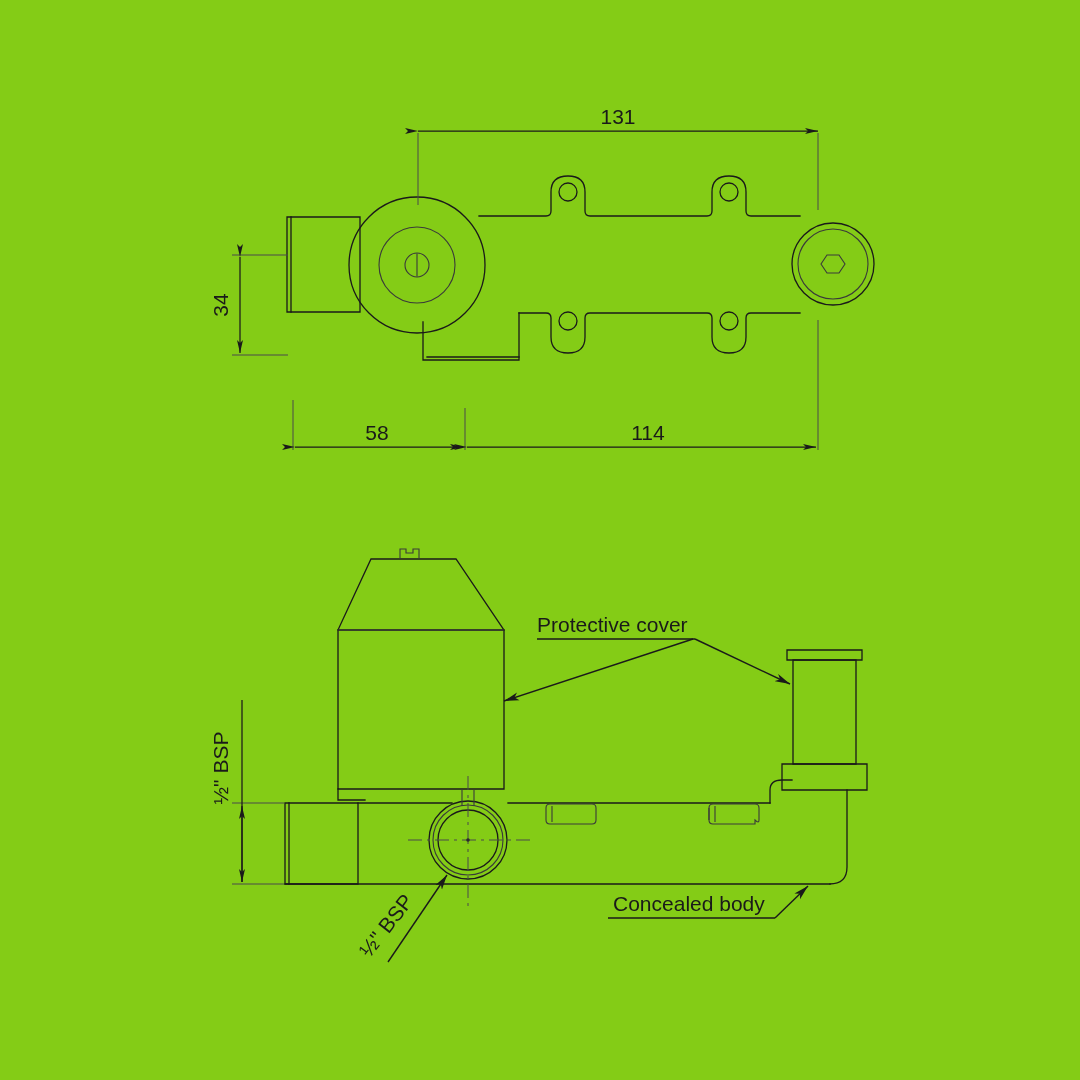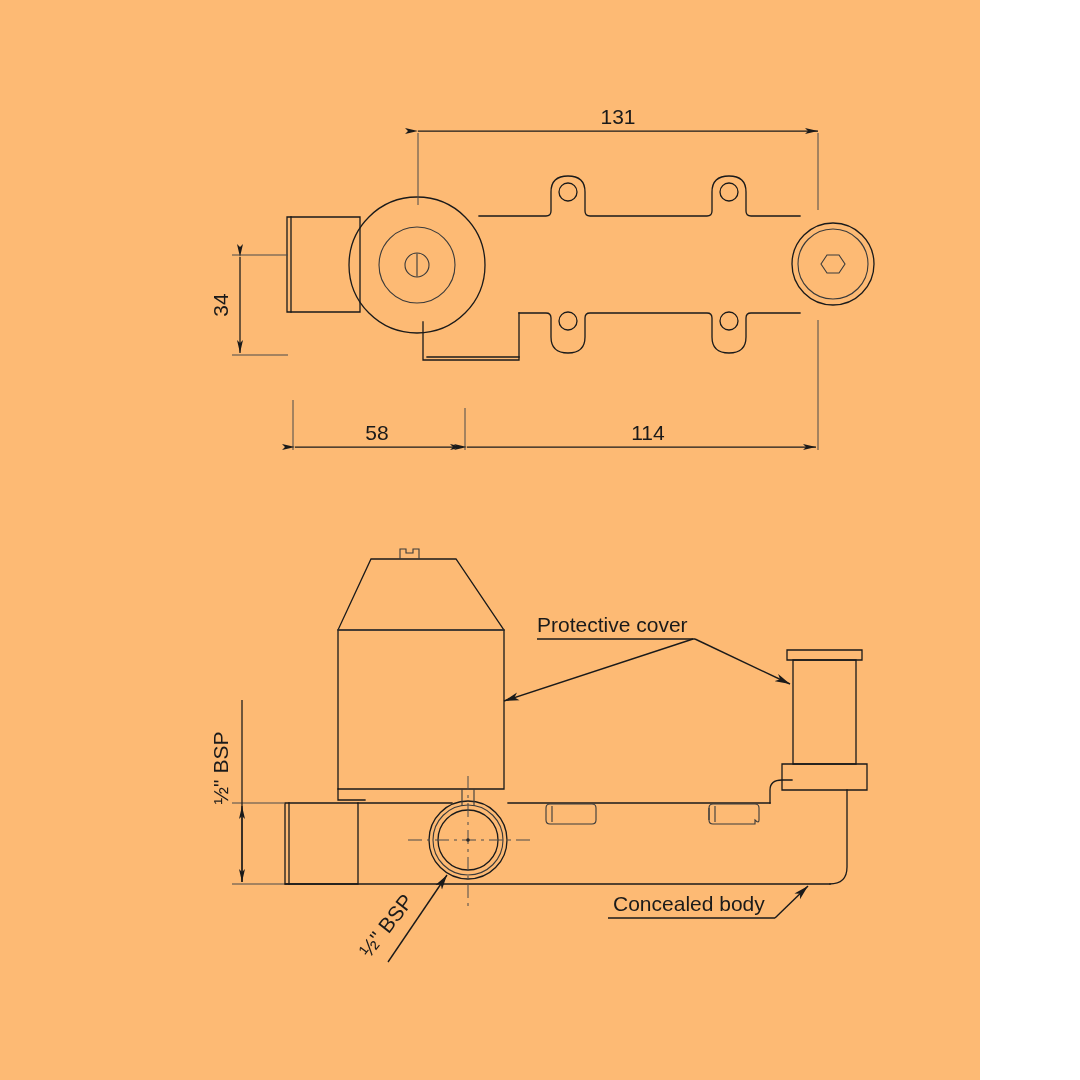--- a/index.html
+++ b/index.html
@@ -2,23 +2,23 @@
 <html><head>
 <meta charset="utf-8">
 <style>
   html, body {
     margin: 0;
     padding: 0;
     background: #ffffff;
   }
   #page {
     position: relative;
-    width: 980px;
+    width: 1080px;
     height: 1080px;
-    background: #fdba74;
+    background: #84cc16;
     font-family: "Liberation Sans", sans-serif;
     overflow: hidden;
   }
   svg.drawing {
     position: absolute;
     left: 0;
     top: 0;
     width: 1080px;
     height: 1080px;
   }

